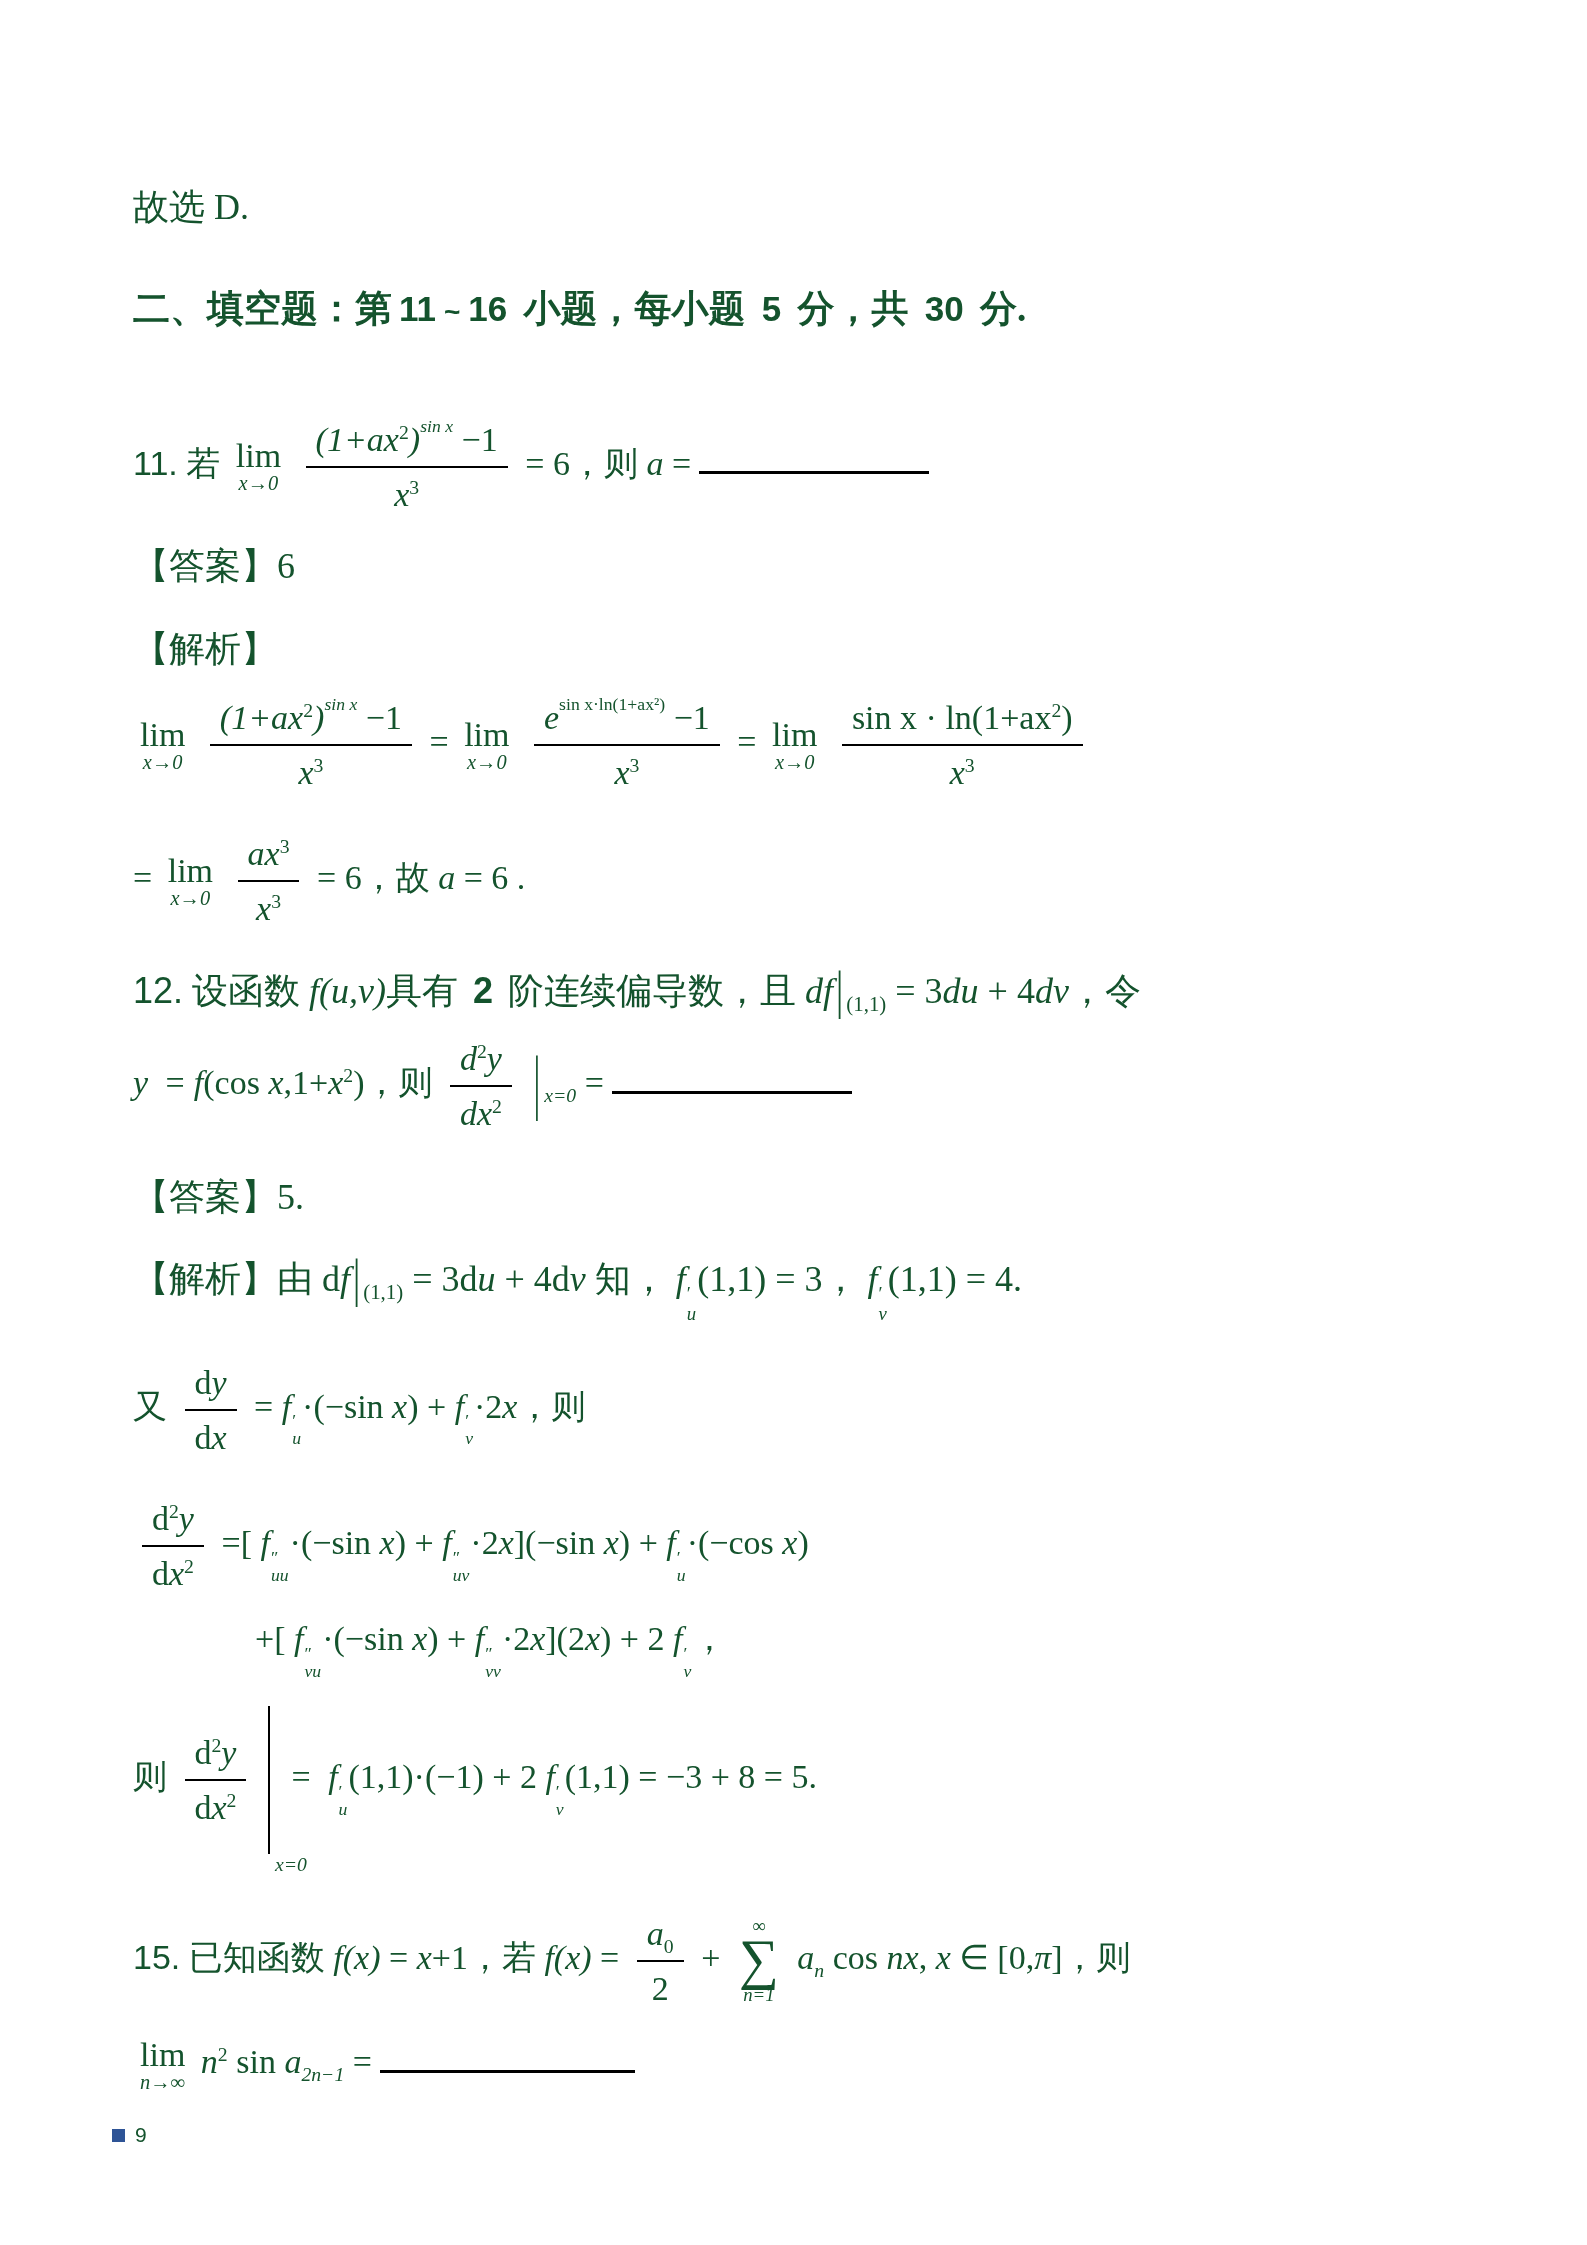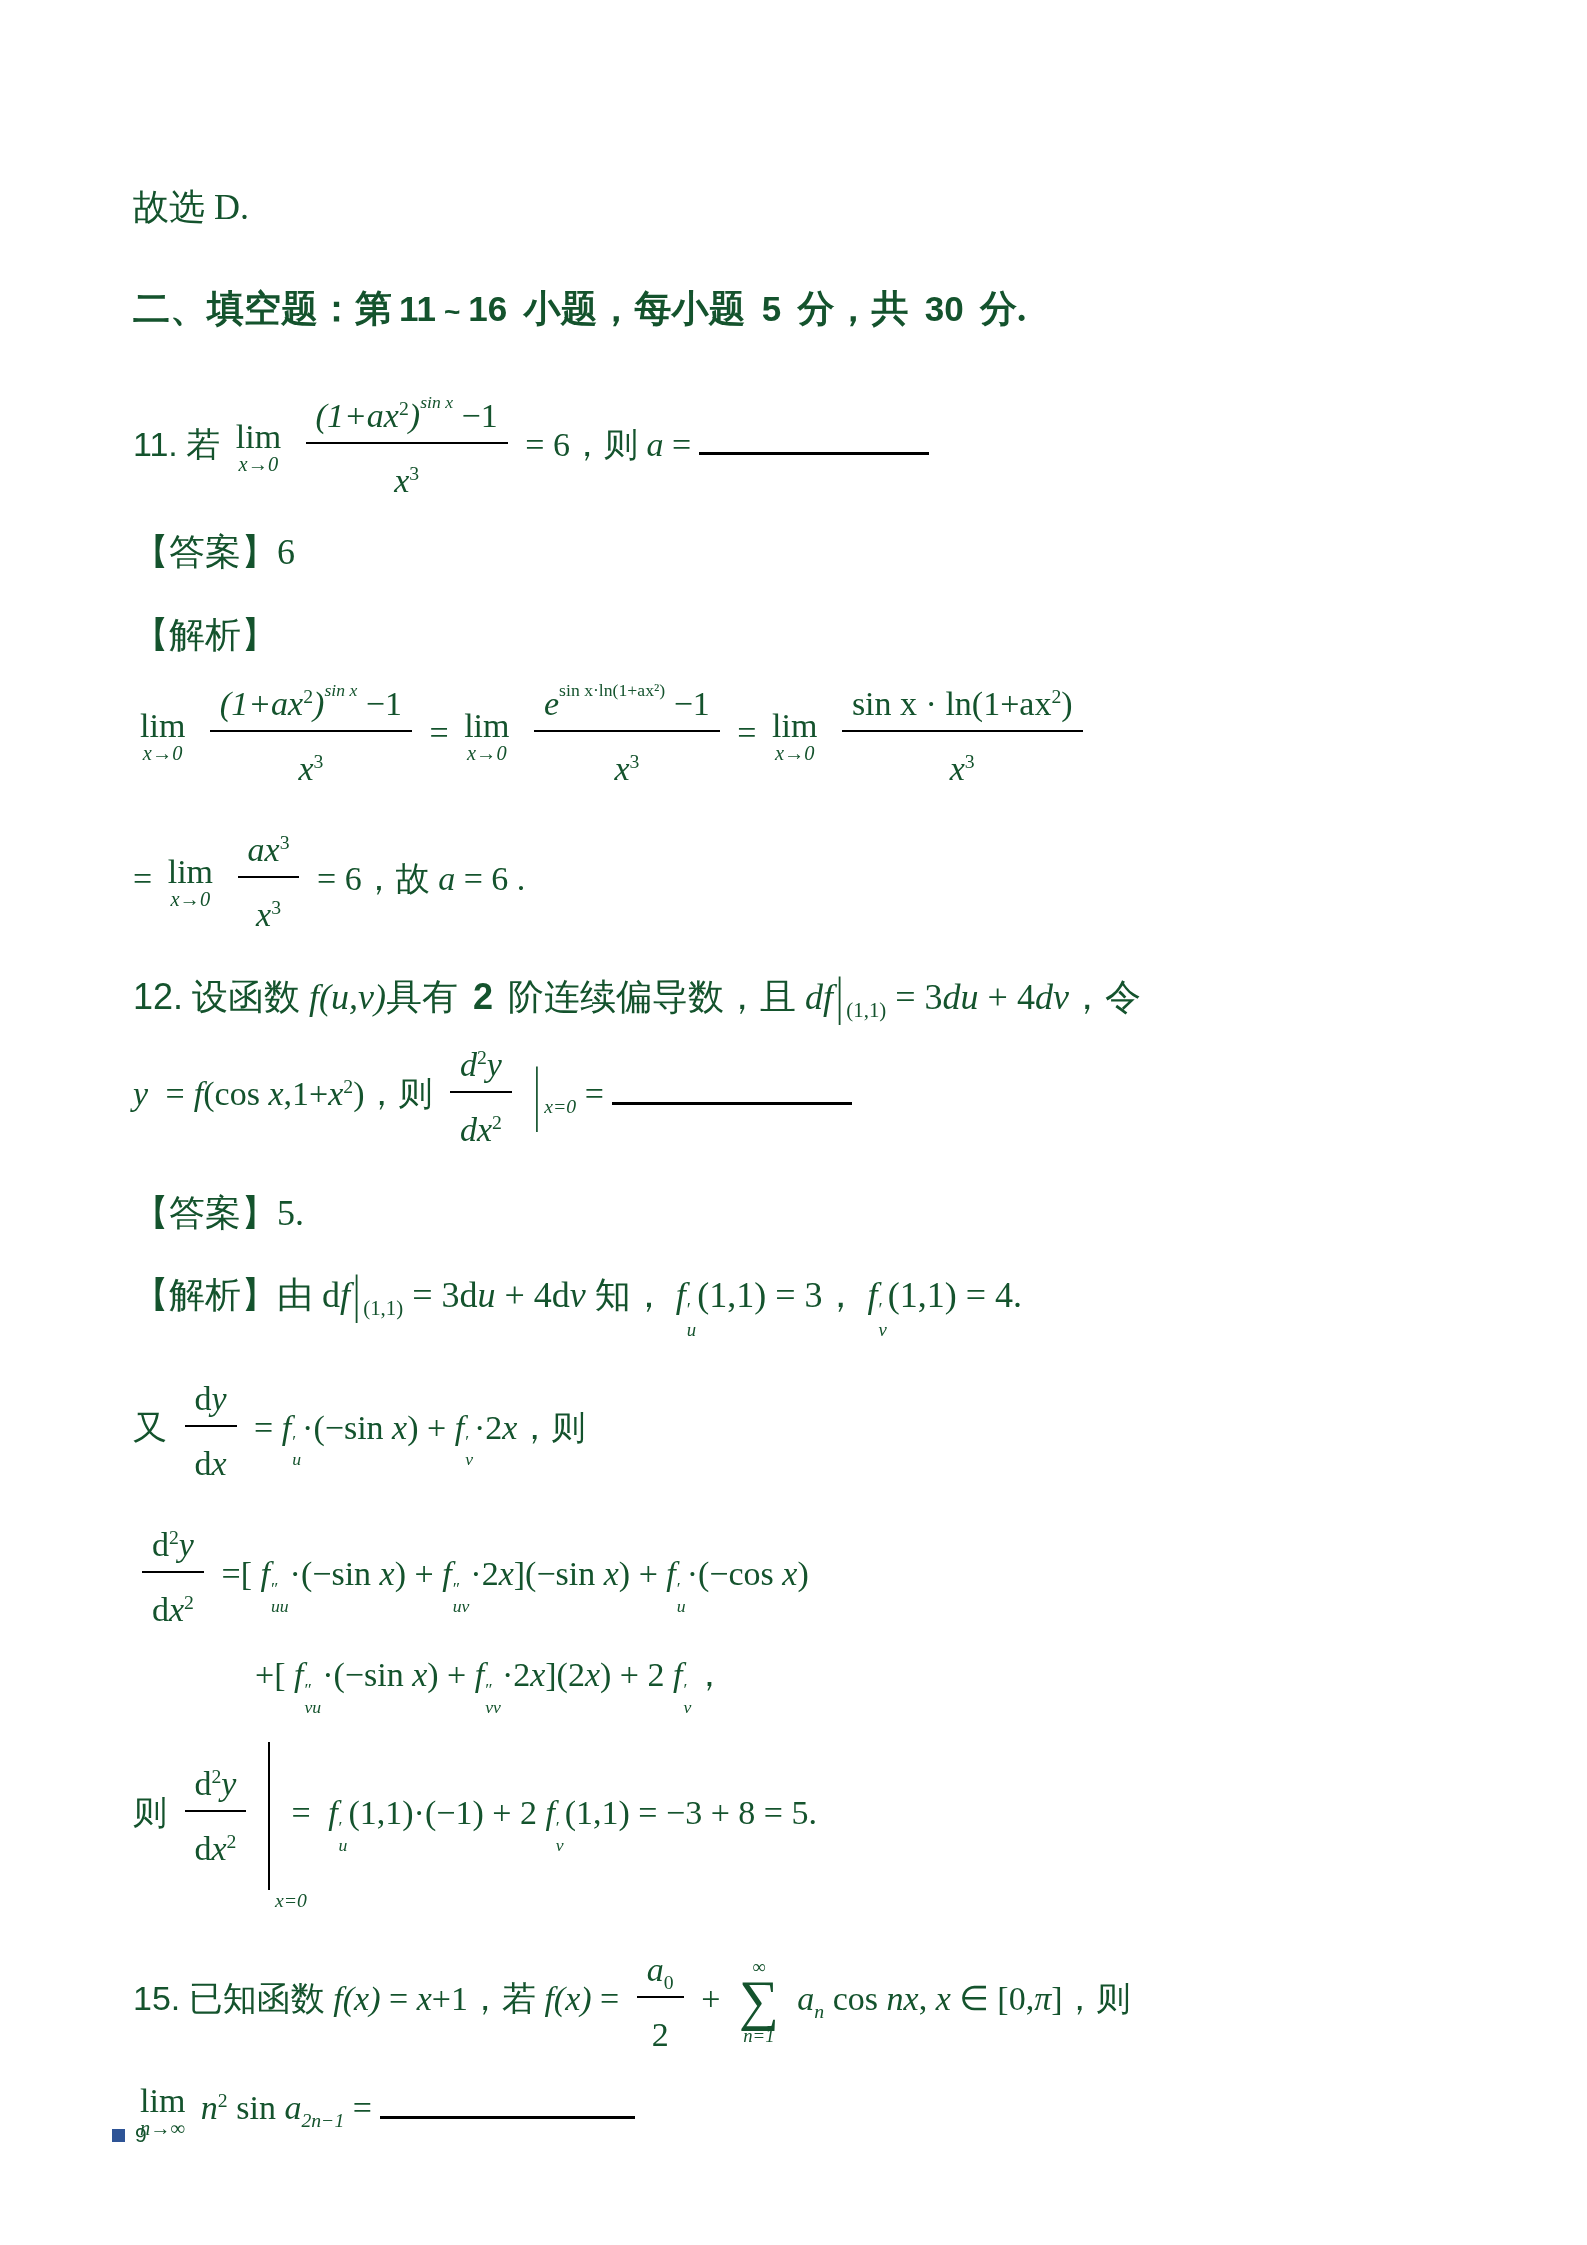--- a/index.html
+++ b/index.html
@@ -6,40 +6,40 @@
   .page {
     position:relative;
     width:1587px; height:2245px;
     background:#ffffff; color:#14532d;
     font-family:"Liberation Serif", serif;
     overflow:hidden;
   }
   .content { position:absolute; left:133px; top:186px; right:112px; }
 
   .body-line { font-size:36px; line-height:1.2; margin:0 0 58px 0; }
-  .heading   { font-size:37px; font-weight:700; line-height:1.2; margin:0 0 50px 0; }
+  .heading   { font-size:37px; font-weight:700; line-height:1.2; margin:0 0 74px 0; }
   .heading .numb { font-family:"Liberation Sans", sans-serif; font-size:35px; margin:0 7px; }
   .heading .tild { font-family:"Liberation Sans", sans-serif; font-size:28px; margin:0 1px; }
 
   .math-line { font-size:34px; line-height:1.3; margin:0 0 26px 0; white-space:nowrap; }
   .ans-line  { font-size:36px; margin:0 0 34px 0; }
 
   .cn {} .rm {} 
   .it { font-style:italic; }
   .qno { font-family:"Liberation Sans", sans-serif; font-weight:400; margin-right:0; }
   .numb2 { font-family:"Liberation Sans", sans-serif; font-weight:700; margin:0 6px; }
 
   sup { font-size:0.58em; line-height:0; }
   sub { font-size:0.58em; line-height:0; }
   .exp { font-size:0.52em; position:relative; top:-0.35em; }
 
   .frac { display:inline-flex; flex-direction:column; align-items:center;
           vertical-align:middle; margin:12px 9px; line-height:1.15; }
   .frac .num { border-bottom:2.4px solid #000; padding:2px 10px 7px; }
-  .frac .den { padding:17px 10px 2px;text-align:center; }
+  .frac .den { padding:7px 10px 2px;text-align:center; }
 
   .lim { display:inline-flex; flex-direction:column; align-items:center;
          vertical-align:middle; line-height:1; margin:0 7px; }
   .limsub { font-size:0.6em; font-style:italic; }
 
   .ss { display:inline-flex; flex-direction:column; align-items:flex-start;
         font-size:0.52em; line-height:1.02; vertical-align:-0.5em; margin:0 1px; }
   .ss .ss-b { font-style:italic; }
 
   .bigop { display:inline-flex; flex-direction:column; align-items:center;

